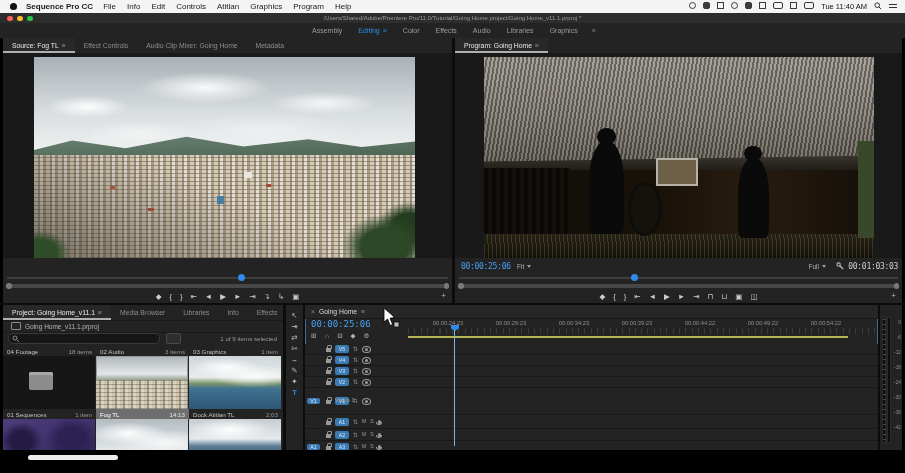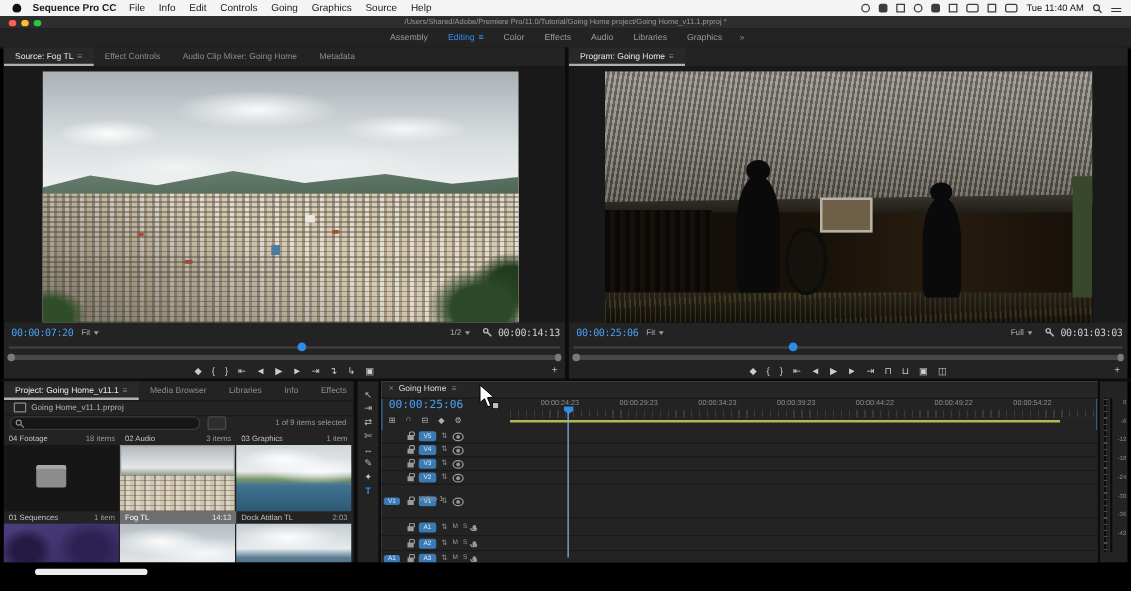--- a/index.html
+++ b/index.html
@@ -7,21 +7,21 @@
        font-family:"Liberation Sans",sans-serif;color:#c8c8c8;-webkit-font-smoothing:antialiased;}
   .abs{position:absolute;}
   .flex{display:flex;align-items:center;}
 
   
   .menubar{left:0;top:0;width:905px;height:13px;background:#f4f4f4;color:#1b1b1b;
            display:flex;align-items:center;font-size:8px;}
   .apple{width:7px;height:7px;background:#111;border-radius:50% 50% 46% 46%;margin:0 9px 0 10px;}
   .appname{font-weight:bold;margin-right:10px;}
   .menu-item{margin-right:11px;cursor:default;}
-  .mb-right{margin-left:auto;display:flex;align-items:center;gap:7px;padding-right:8px;}
+  .mb-right{margin-left:auto;display:flex;align-items:flex-start;gap:7px;padding-right:8px;}
   .mb-ico{width:7px;height:7px;border:1px solid #3c3c3c;box-sizing:border-box;}
   .mb-ico.r{border-radius:50%;}
   .mb-ico.f{background:#3c3c3c;border-radius:2px;}
   .mb-ico.w{width:10px;border-radius:2px;}
   .mb-clock{font-size:7.5px;color:#111;}
   .mb-lines{width:8px;height:6px;background:repeating-linear-gradient(0deg,#333 0 1px,transparent 1px 3px);}
 
   
   .titlebar{left:0;top:13px;width:905px;height:10px;background:#2d2d2d;}
   .tl-dot{position:absolute;top:2.5px;width:5.5px;height:5.5px;border-radius:50%;}
@@ -219,23 +219,23 @@
 <div id="app">
 
   <div class="abs menubar">
     <span class="apple"></span>
     <span class="appname">Sequence Pro CC</span>
     <span style="display:flex;">
         <div class="menu-item">File</div>
         <div class="menu-item">Info</div>
         <div class="menu-item">Edit</div>
         <div class="menu-item">Controls</div>
-        <div class="menu-item">Going</div>
+        <div class="menu-item">Atitlan</div>
         <div class="menu-item">Graphics</div>
-        <div class="menu-item">Source</div>
+        <div class="menu-item">Program</div>
         <div class="menu-item">Help</div>
       </span>
     <span class="mb-right">
       <span style="display:flex;gap:7px;align-items:center;">
           <div class="mb-ico r"></div>
           <div class="mb-ico f"></div>
           <div class="mb-ico "></div>
           <div class="mb-ico r"></div>
           <div class="mb-ico f"></div>
           <div class="mb-ico "></div>
@@ -288,36 +288,20 @@
         <div class="layer b4"></div>
           <div class="layer b1"></div>
           <div class="layer b2"></div>
         <div class="layer b3"></div>
           <div class="layer b5"></div>
         <div class="layer town-shade"></div>
         <div class="layer town-trees"></div>
         <div class="layer town-treeL"></div>
       </div>
     </div>
-    <div class="ctrlrow">
-      <span class="abs tc blue" style="left:6px;top:4px;">00:00:07:20</span>
-      <span class="abs dd" style="left:62px;top:5px;">
-        <span>Fit</span>
-          <span class="tri"></span>
-      </span>
-      <span class="abs dd" style="right:76px;top:5px;">
-        <span>1/2</span>
-          <span class="tri"></span>
-      </span>
-      <svg class="abs" style="right:58px;top:4px;" width="8" height="8" viewBox="0 0 8 8">
-        <circle cx="2.6" cy="2.6" r="1.7" fill="none" stroke="#b5b5b5" stroke-width="1.1"></circle>
-        <line x1="3.8" y1="3.8" x2="7" y2="7" stroke="#b5b5b5" stroke-width="1.4"></line>
-      </svg>
-      <span class="abs tc dur" style="right:4px;top:4px;">00:00:14:13</span>
-    </div>
     <div class="scrub">
       <div class="scrub-line"></div>
       <div class="scrub-dot" style="left: calc(53% - 3px);"></div>
     </div>
     <div class="zoombar">
       <span class="zknob" style="left:0;"></span>
       <span class="zknob" style="right:0;"></span>
     </div>
     <div class="transport">
         <div class="tr-btn">◆</div>

